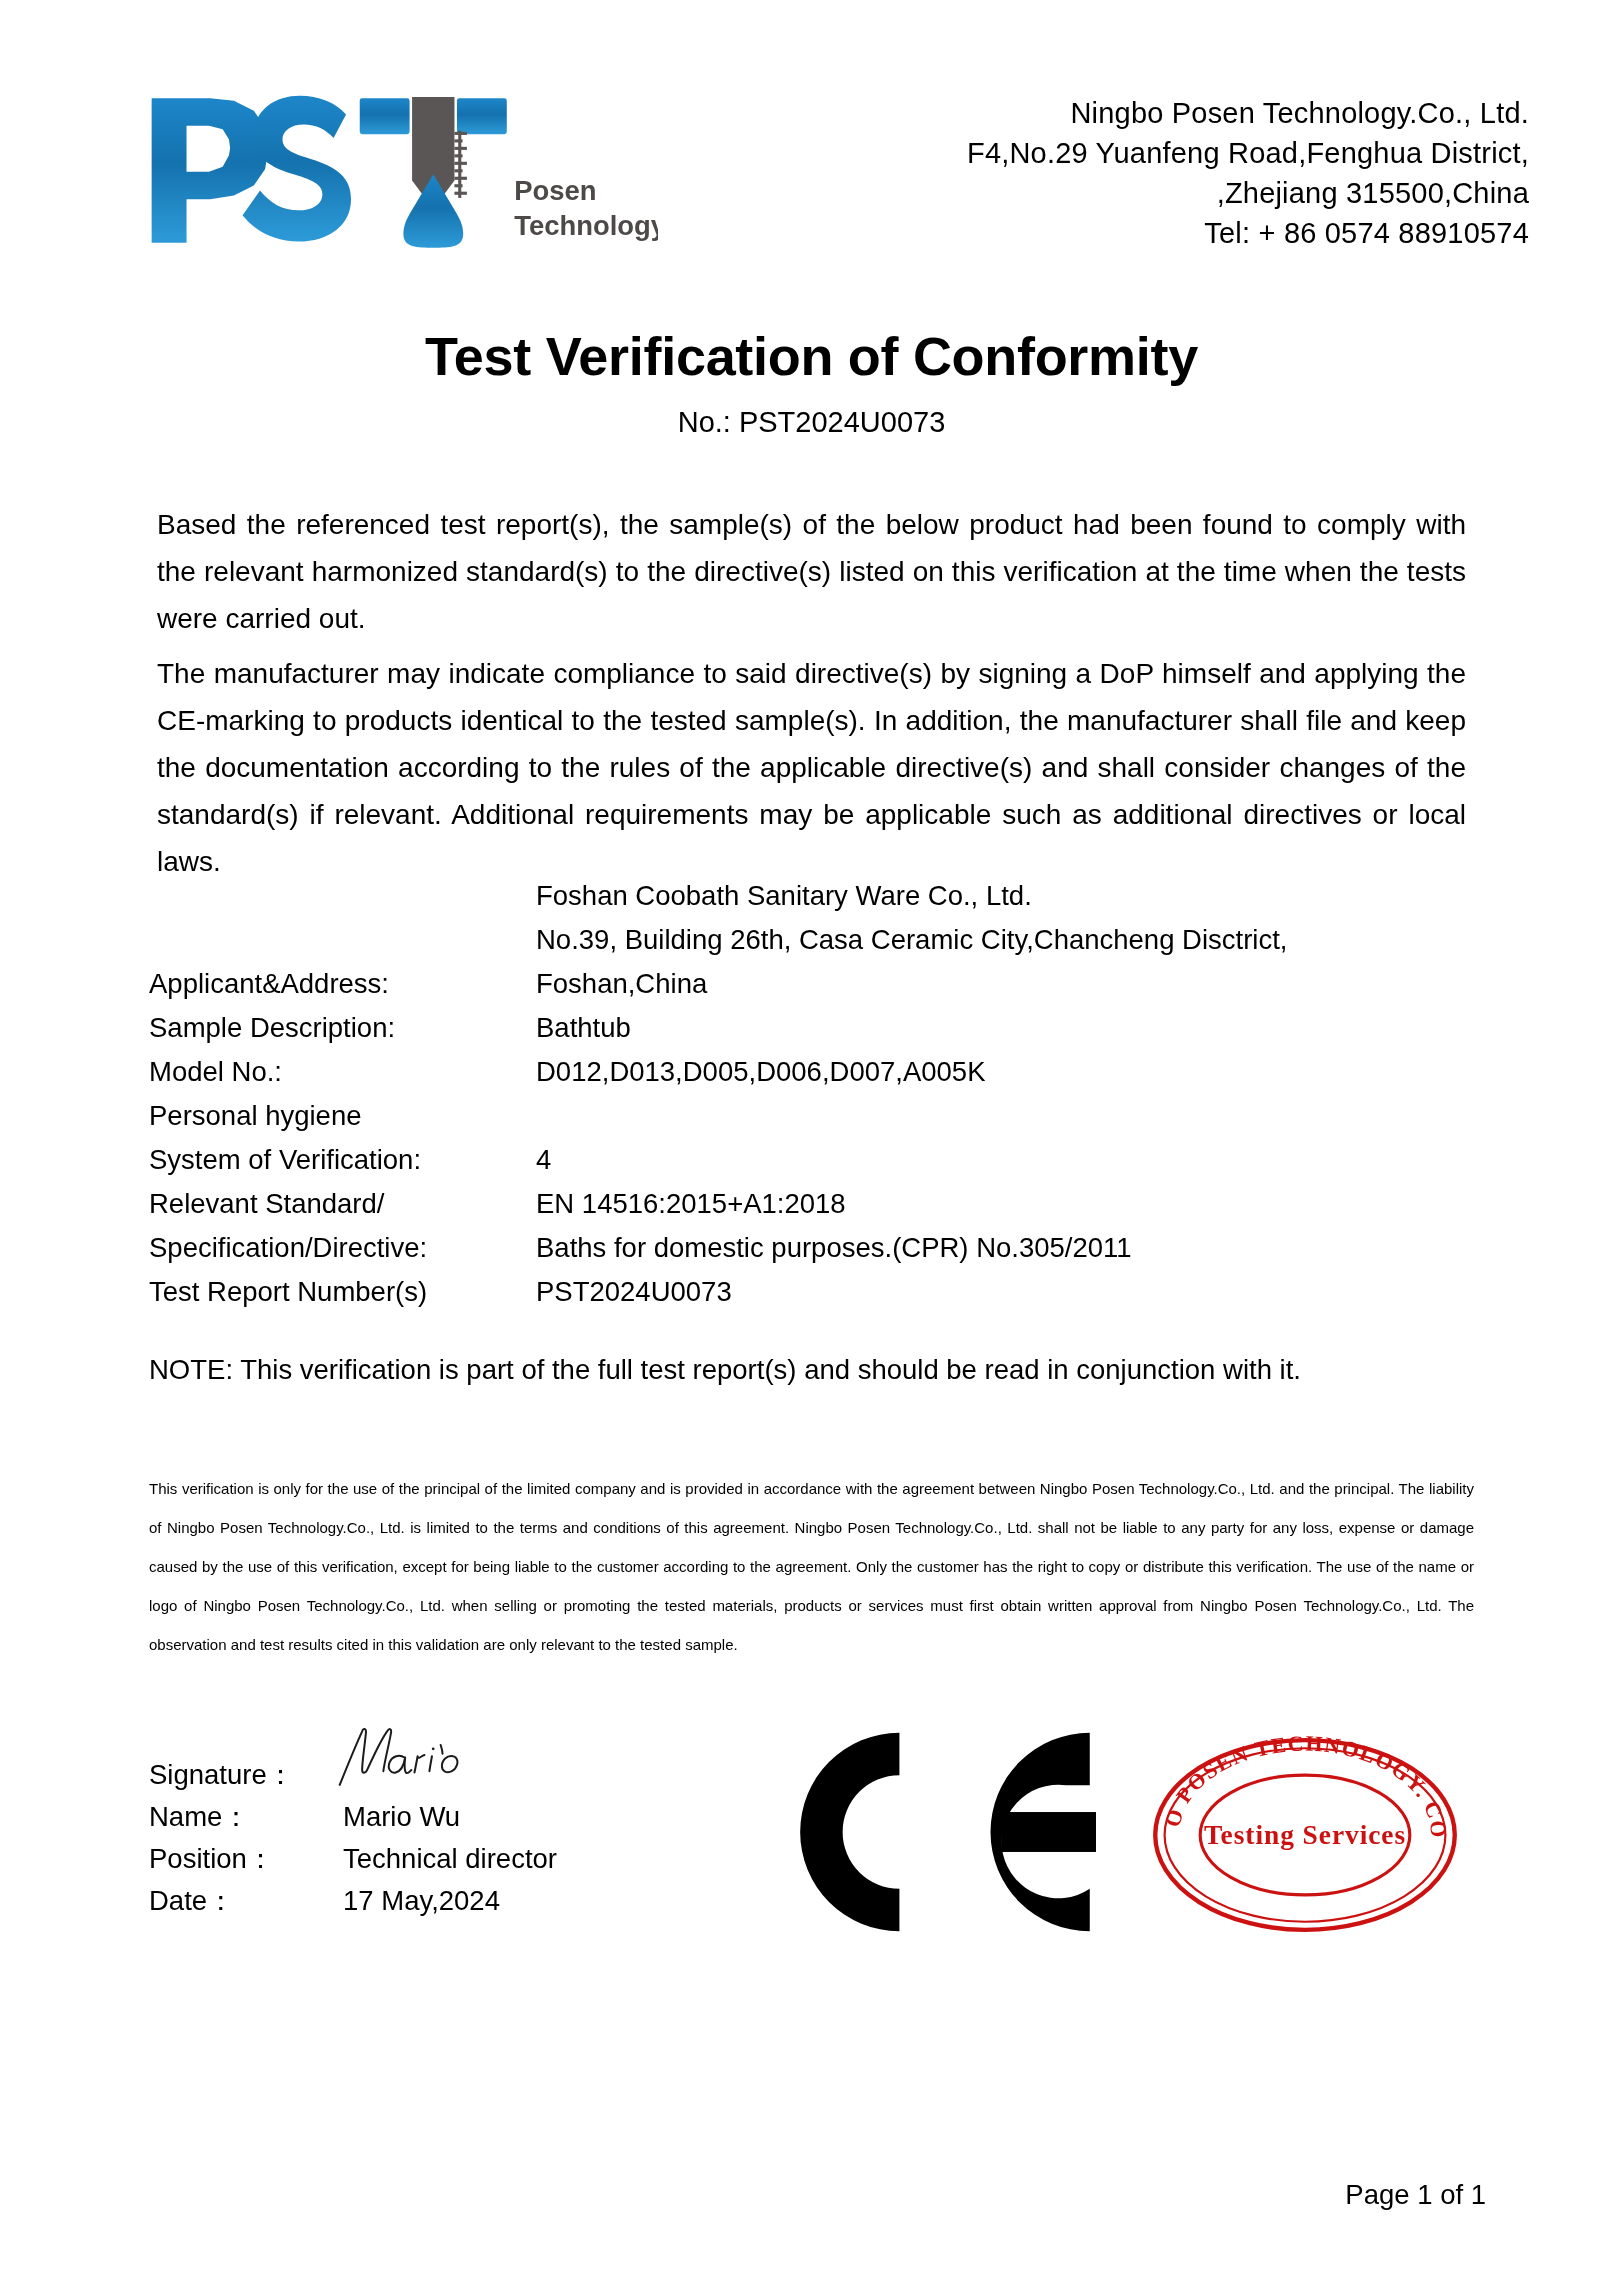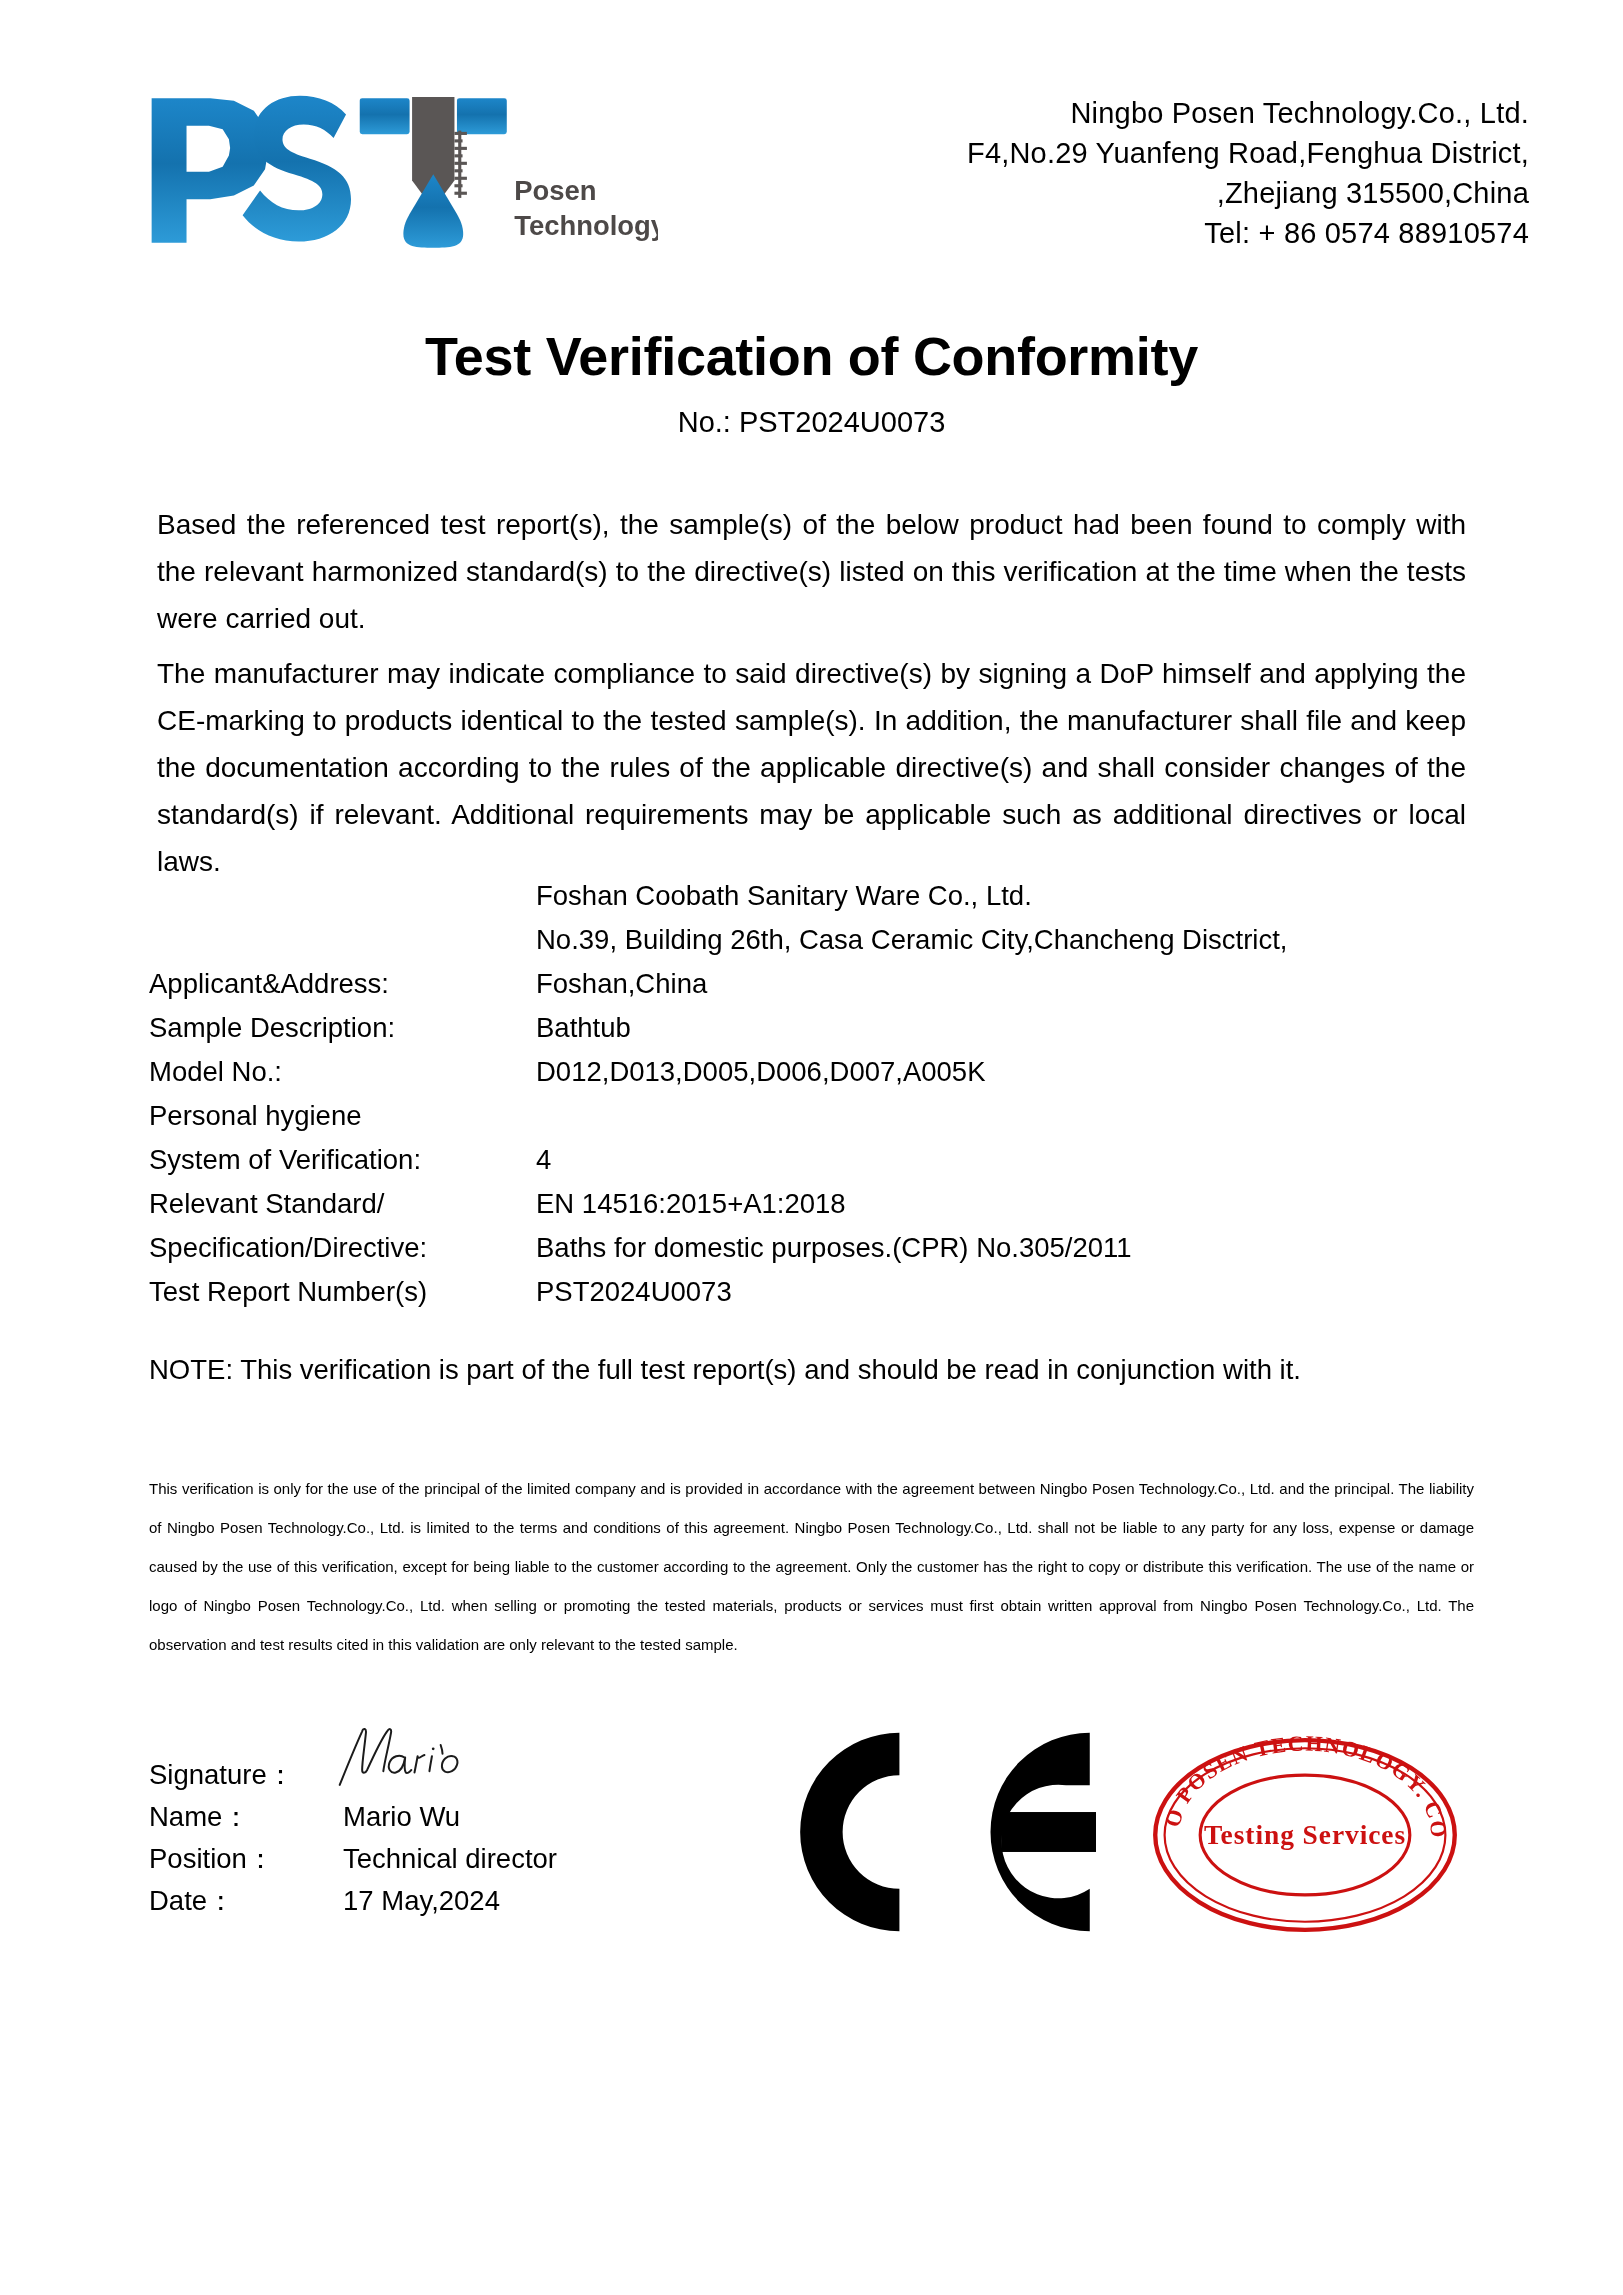--- a/index.html
+++ b/index.html
@@ -369,15 +369,16 @@
         <ellipse cx="250" cy="165" rx="225" ry="139" stroke-width="3.5"></ellipse>
         <ellipse cx="250" cy="165" rx="168" ry="96" stroke-width="5"></ellipse>
       </g>
       <text font-family="Liberation Serif, serif" font-size="35" font-weight="bold" fill="#cc1111" letter-spacing="2.2">
         <textPath href="#stampArc" startOffset="50%" text-anchor="middle">NINGBO POSEN TECHNOLOGY. CO. LTD.</textPath>
       </text>
       <text x="250" y="180" text-anchor="middle" font-family="Liberation Serif, serif" font-size="44" font-weight="bold" fill="#cc1111" letter-spacing="1.5">Testing Services</text>
     </svg>
   </div>
 
+  <div class="footer">Page 1 of 1</div>
 
 </div>
 
 
 </body></html>

